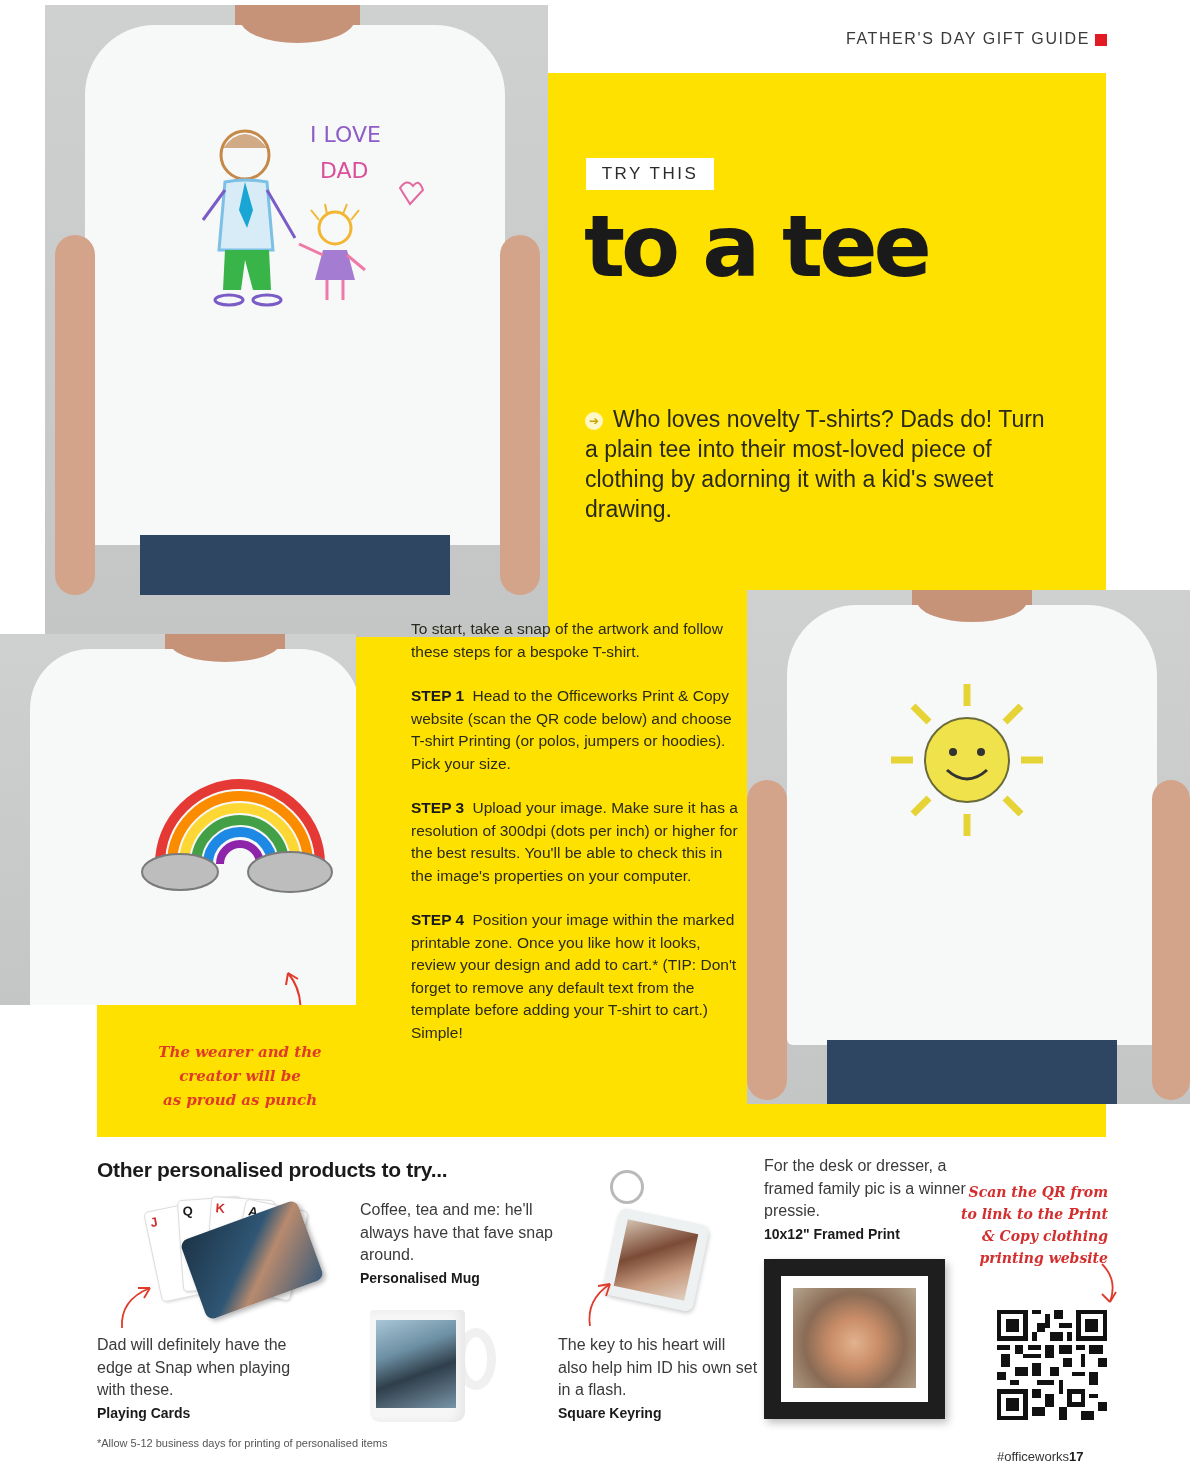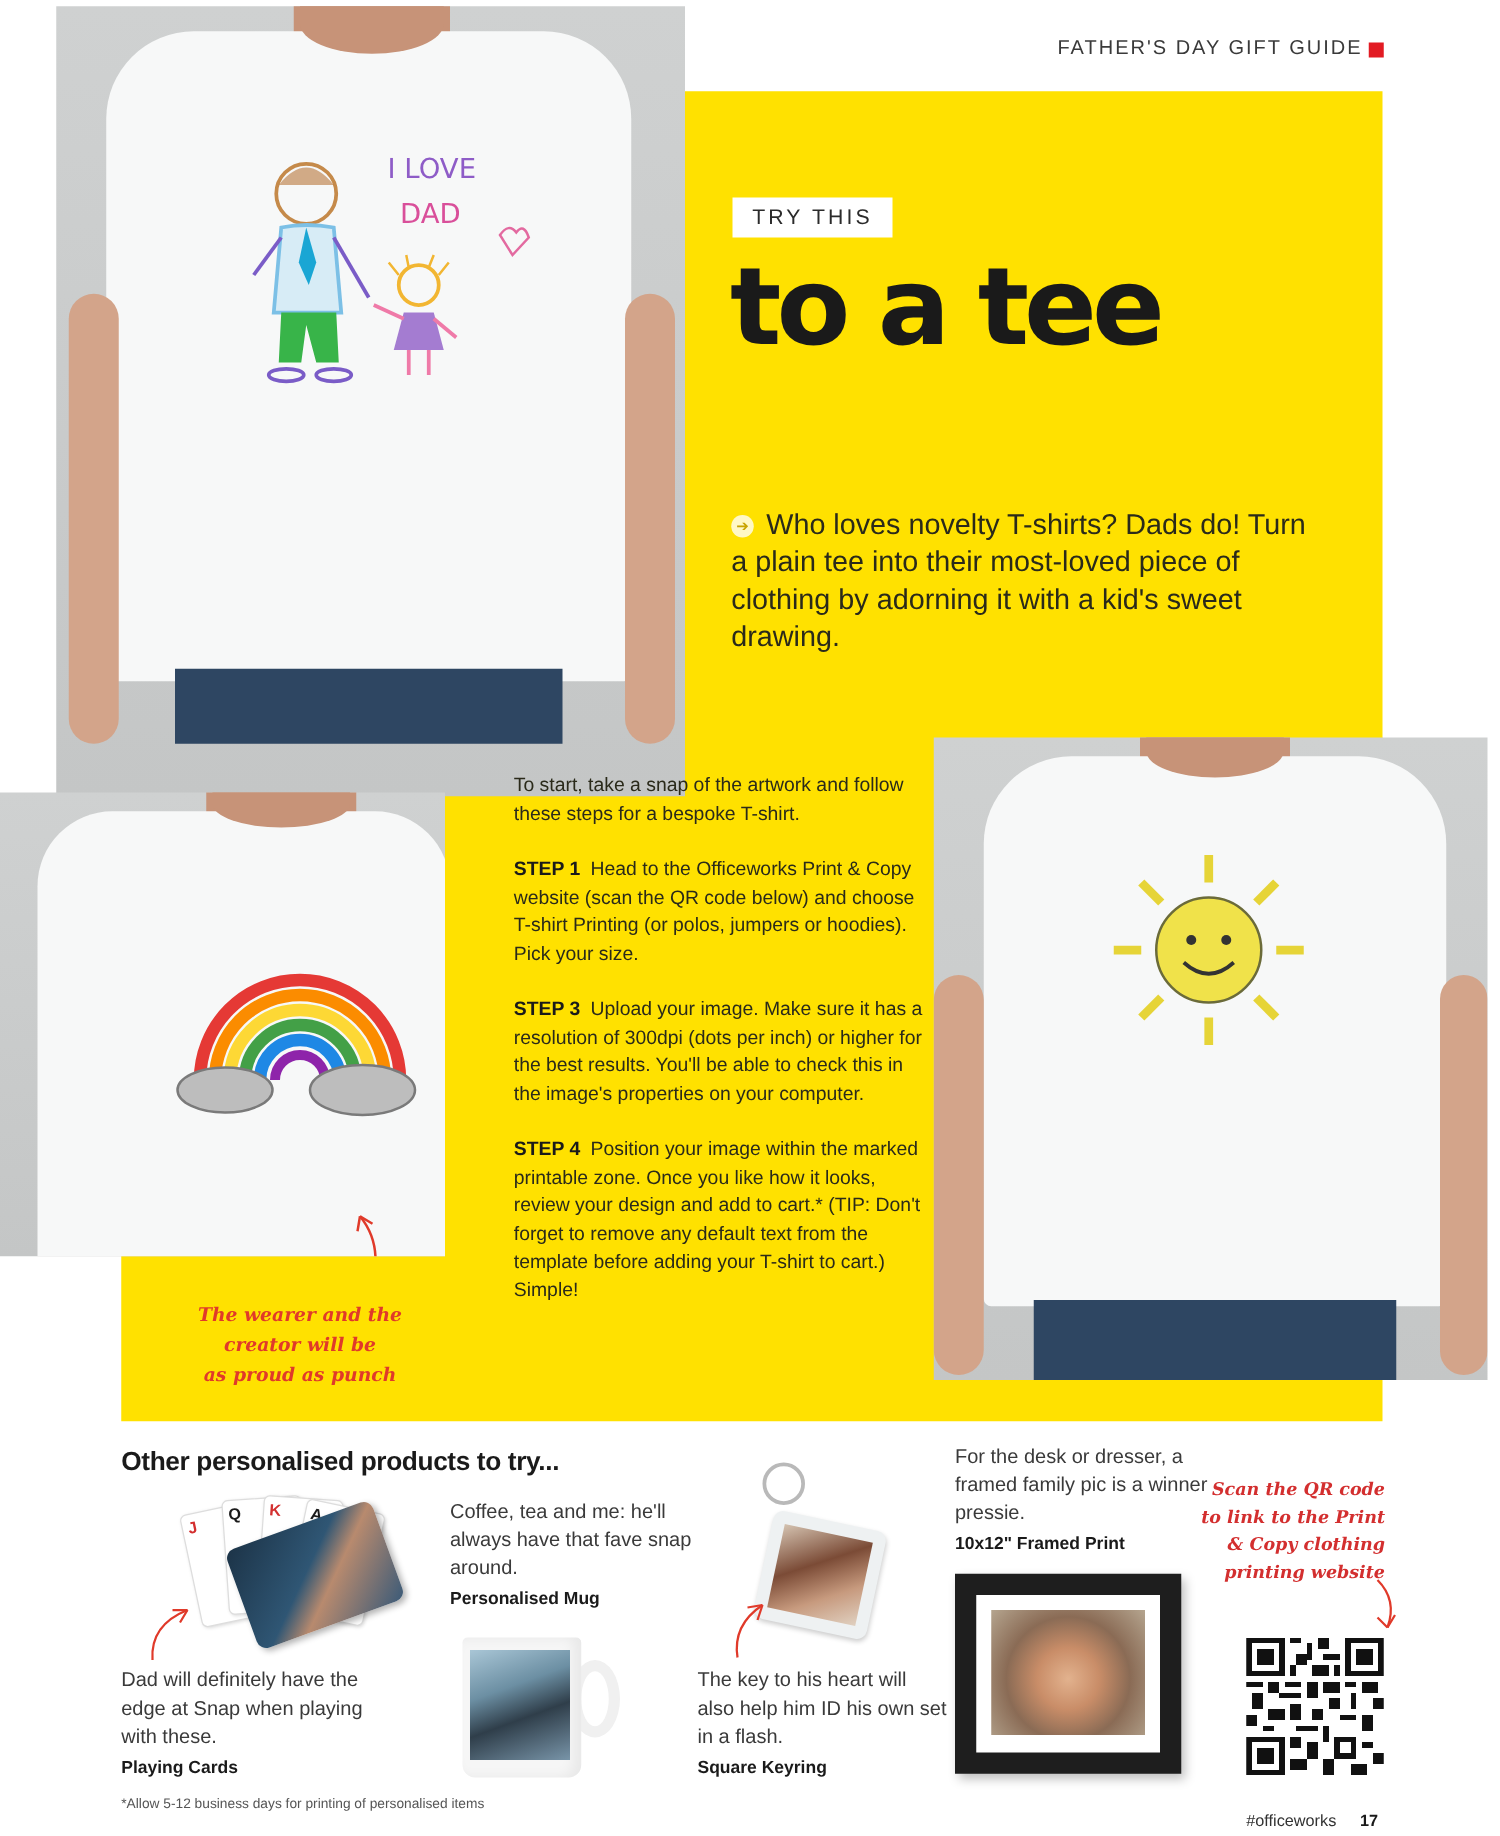--- a/index.html
+++ b/index.html
@@ -53,21 +53,21 @@
 
   .cards-desc { left: 97px; top: 1334px; width: 220px; }
   .mug-desc { left: 360px; top: 1199px; width: 200px; }
   .key-desc { left: 558px; top: 1334px; width: 200px; }
   .frame-desc { left: 764px; top: 1155px; width: 210px; }
 
   .qr-caption { left: 960px; top: 1181px; width: 148px; text-align: right; font-size: 14px; line-height: 22px; color: #d32f2f; }
 
   .footnote { left: 97px; top: 1437px; font-size: 11px; color: #555; }
   .folio { left: 997px; top: 1449px; font-size: 13px; color: #333; }
-  .folio b { margin-left: 19px; color: #1a1a1a; }
+  .folio b { margin-left: 0; color: #1a1a1a; }
 
   
   .card { position: absolute; width: 64px; height: 92px; background: #fff; border: 1px solid #ddd; border-radius: 5px;
           box-shadow: 1px 1px 3px rgba(0,0,0,0.15); font-size: 13px; font-weight: bold; padding: 3px 4px; }
   .card-photo { position: absolute; left: 190px; top: 1218px; width: 124px; height: 84px; border-radius: 8px;
                 background: linear-gradient(135deg, #1c3347 0%, #2f5674 45%, #b88a6e 60%, #3a5a78 100%);
                 transform: rotate(-20deg); box-shadow: 2px 3px 5px rgba(0,0,0,0.3); }
 
   .mug { left: 370px; top: 1310px; width: 118px; height: 118px; }
   .mug-body { position: absolute; left: 0; top: 0; width: 95px; height: 112px; background: #f6f6f6; border-radius: 4px 4px 10px 10px;
@@ -246,21 +246,21 @@
   <div class="prod-text">For the desk or dresser, a framed family pic is a winner pressie.</div>
   <div class="prod-name">10x12" Framed Print</div>
 </div>
 <div class="abs frame">
   <div class="frame-mat">
       <div class="frame-photo"></div>
     </div>
 </div>
 
 <div class="abs handwritten qr-caption">
-  <div>Scan the QR code</div>
+  <div>Scan the QR from</div>
   <div>to link to the Print</div>
   <div>&amp; Copy clothing</div>
   <div>printing website</div>
 </div>
 <svg class="hand-arrow" style="left:1098px;top:1262px;" width="24" height="44" viewBox="0 0 24 44">
   <path d="M4 2 Q20 18 12 40" fill="none" stroke="#e03a2a" stroke-width="1.8"></path>
   <path d="M12 40 L4 32 M12 40 L18 30" stroke="#e03a2a" stroke-width="1.8"></path>
 </svg>
 
 <div class="abs qr">

